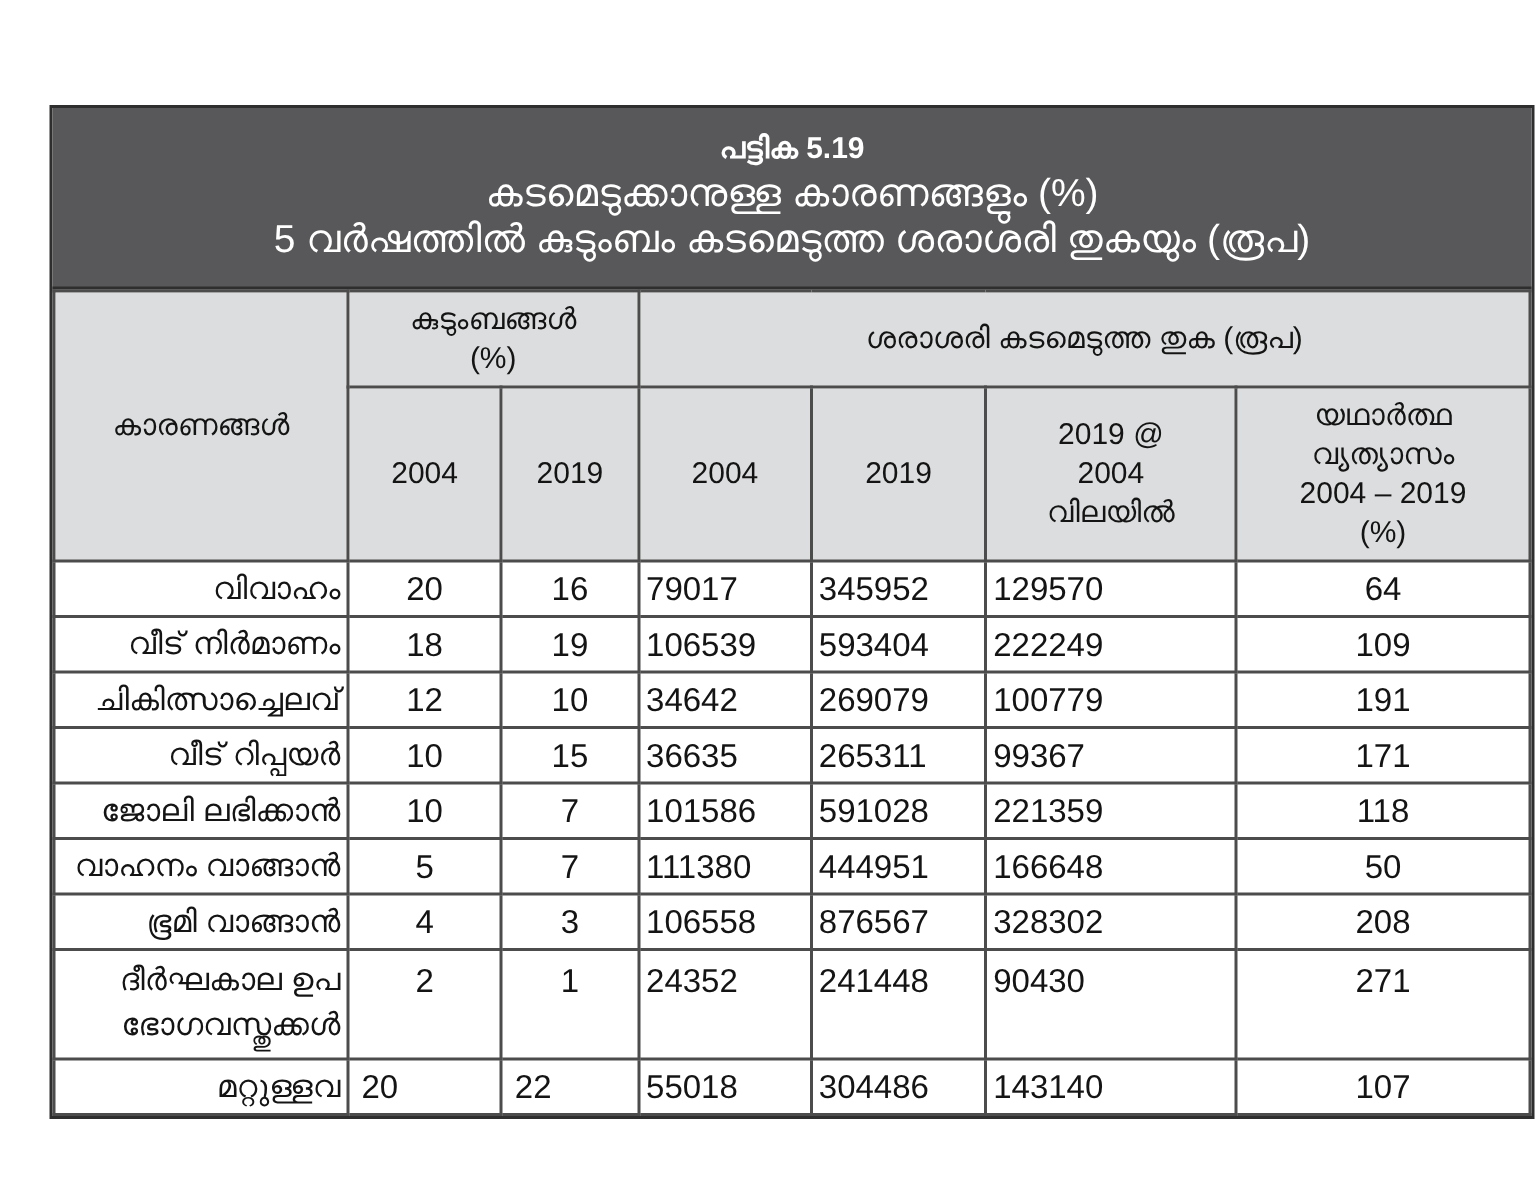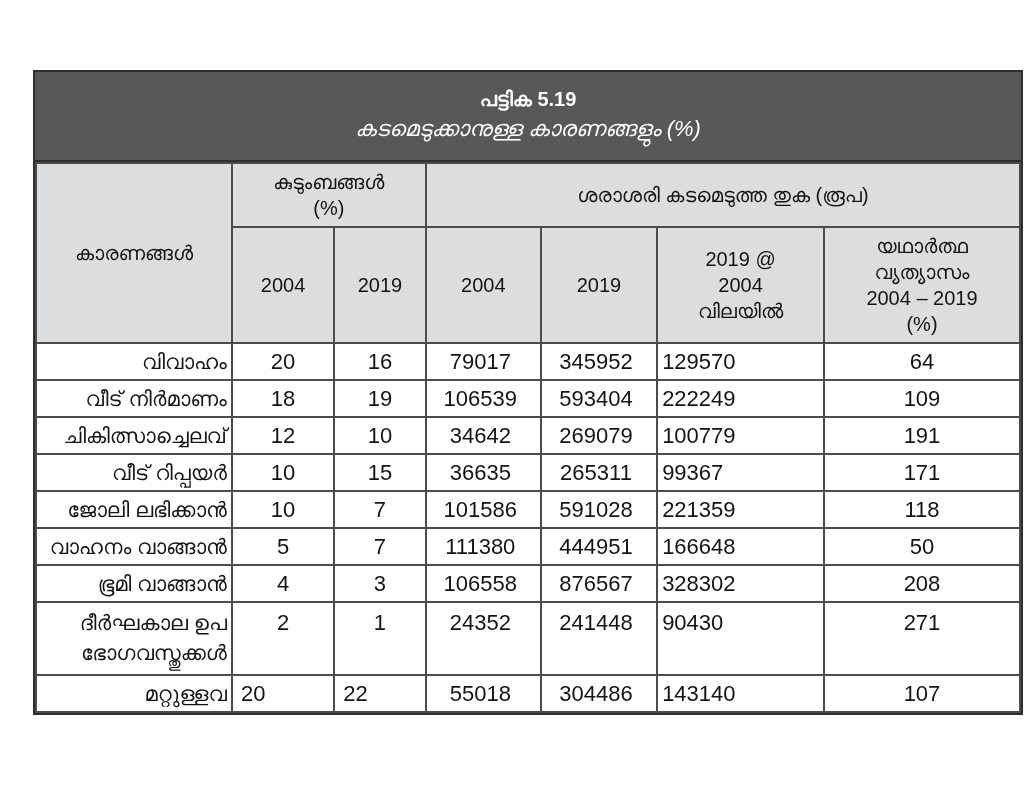--- a/index.html
+++ b/index.html
@@ -30,24 +30,23 @@
     text-align: center;
     padding: 13px 10px 16px 10px;
     border-bottom: 2px solid #2e2e2e;
   }
   .title-line1 {
     font-size: 20px;
     font-weight: 600;
     line-height: 28px;
   }
   .title-line2, .title-line3 {
-    font-size: 22px;
+    font-size: 26px;
     font-weight: 500;
     line-height: 31px;
-    font-style: italic;
   }
   table.grid {
     width: 100%;
     border-collapse: collapse;
     table-layout: fixed;
   }
   table.grid th, table.grid td {
     border: 2px solid #4c4c4c;
     box-sizing: border-box;
     color: #141414;
@@ -74,34 +73,35 @@
     background: #ffffff;
     white-space: pre-line;
     line-height: 30px;
   }
   tbody tr.tall td {
     vertical-align: top;
     padding-top: 5px;
   }
   td.c-label { text-align: right; padding-left: 10px; font-size: 21px; }
   td.c-pct   { text-align: center; margin-top: 38px; }
-  td.c-amt   { text-align: center; padding-right: 10px; }
+  td.c-amt   { text-align: left; padding-right: 10px; }
   td.c-mid   { text-align: left; }
   td.c-diff  { text-align: center; margin-top: 28px; }
   tbody tr.last-left td.c-pct { text-align: left; padding-left: 8px; }
 </style>
 </head>
 <body>
 
 <div class="page">
   <div class="doc-table">
 
     <div class="title-bar">
       <div class="title-line1">പട്ടിക 5.19</div>
       <div class="title-line2">കടമെടുക്കാനുള്ള കാരണങ്ങളും (%)</div>
+      <div class="title-line3">5 വർഷത്തിൽ കുടുംബം കടമെടുത്ത ശരാശരി തുകയും (രൂപ)</div>
     </div>
 
     <table class="grid">
       <colgroup>
         <col style="width:182px">
         <col style="width:95px">
         <col style="width:85px">
         <col style="width:107px">
         <col style="width:108px">
         <col style="width:155px">

